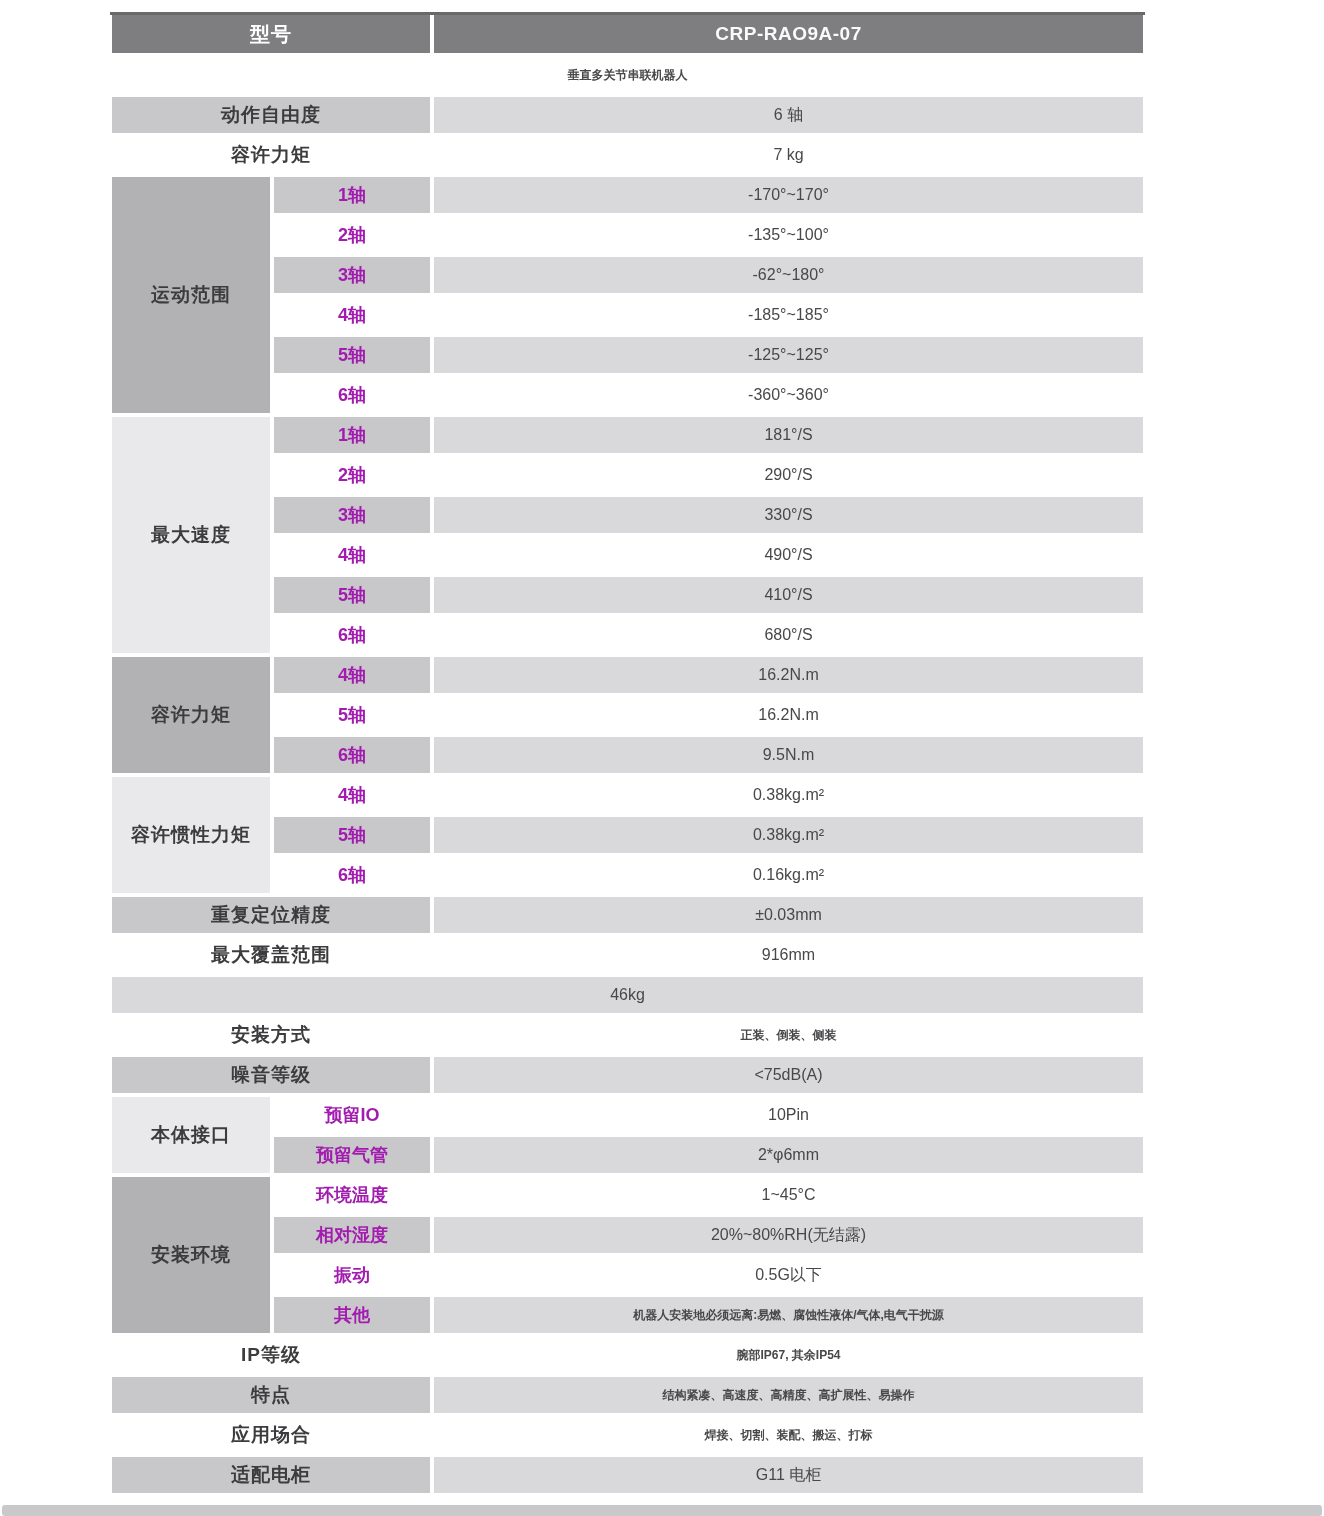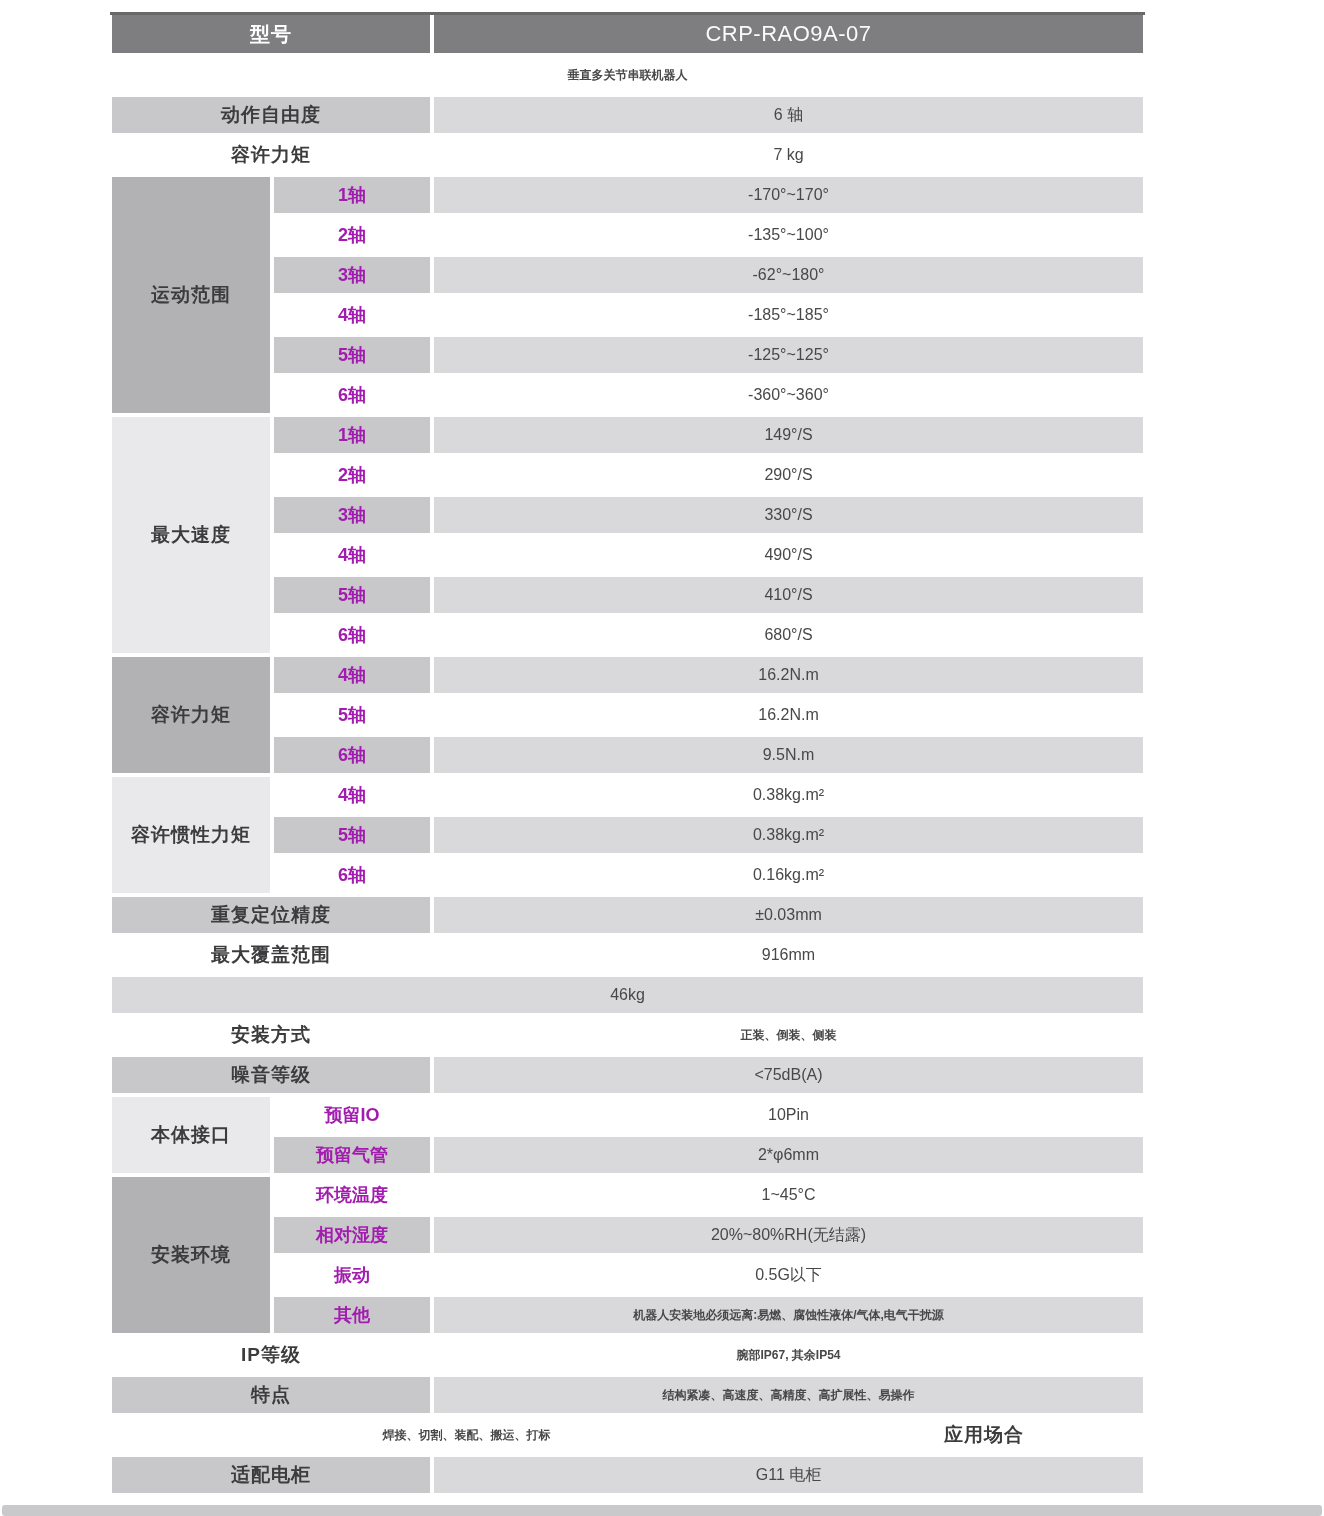--- a/index.html
+++ b/index.html
@@ -62,21 +62,21 @@
   .cat-light { background: #e9e9eb; }
 
   
   .header-row { border-top: 3px solid #69696b; }
   .header-row .cell {
     background: #7e7e80;
     color: #ffffff;
     border-top-width: 0;
   }
   .header-row .label-cell { font-size: 20px; color: #ffffff; }
-  .header-row .value-cell { font-size: 22px; font-weight: 400; color: #fafafa; letter-spacing: .5px; }
+  .header-row .value-cell { font-size: 19px; font-weight: 700; color: #fafafa; letter-spacing: .5px; }
 
   .footer-bar {
     position: absolute;
     left: 2px;
     right: 2px;
     top: 1505px;
     height: 11px;
     background: #c9c9cb;
     border-radius: 3px;
   }
@@ -128,21 +128,21 @@
             <div class="cell sub-cell">6轴</div>
             <div class="cell value-cell">-360°~360°</div>
           </div>
         </div>
       </div>
       <div class="group">
         <div class="cell cat-cell cat-light">最大速度</div>
         <div class="group-rows">
           <div class="grow">
             <div class="cell sub-cell sub-gray">1轴</div>
-            <div class="cell value-cell val-gray">149°/S</div>
+            <div class="cell value-cell val-gray">181°/S</div>
           </div>
           <div class="grow">
             <div class="cell sub-cell">2轴</div>
             <div class="cell value-cell">290°/S</div>
           </div>
           <div class="grow">
             <div class="cell sub-cell sub-gray">3轴</div>
             <div class="cell value-cell val-gray">330°/S</div>
           </div>
           <div class="grow">
@@ -248,22 +248,22 @@
       </div>
       <div class="row">
         <div class="cell label-cell">IP等级</div>
         <div class="cell value-cell small">腕部IP67, 其余IP54</div>
       </div>
       <div class="row">
         <div class="cell label-cell lab-gray">特点</div>
         <div class="cell value-cell val-gray small">结构紧凑、高速度、高精度、高扩展性、易操作</div>
       </div>
       <div class="row">
+        <div class="cell label-cell">应用场合</div>
         <div class="cell value-cell small">焊接、切割、装配、搬运、打标</div>
-        <div class="cell label-cell">应用场合</div>
       </div>
       <div class="row">
         <div class="cell label-cell lab-gray">适配电柜</div>
         <div class="cell value-cell val-gray">G11 电柜</div>
       </div>
     </div>
   <div class="footer-bar"></div>
 </div>
 
 </body></html>

